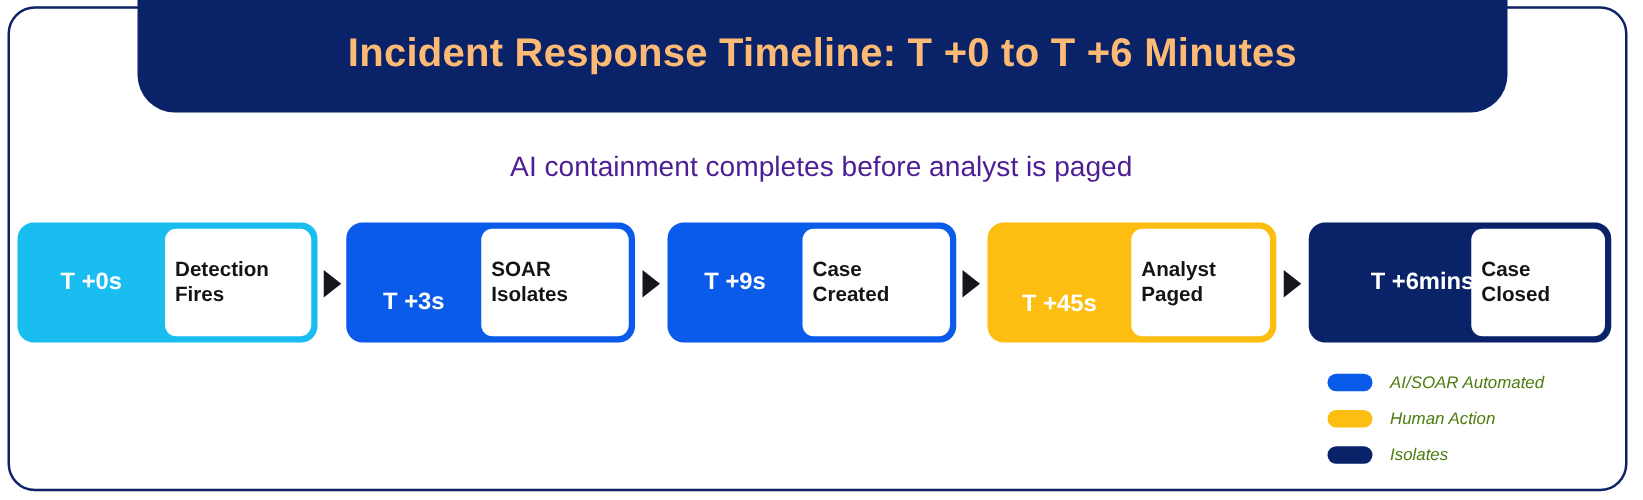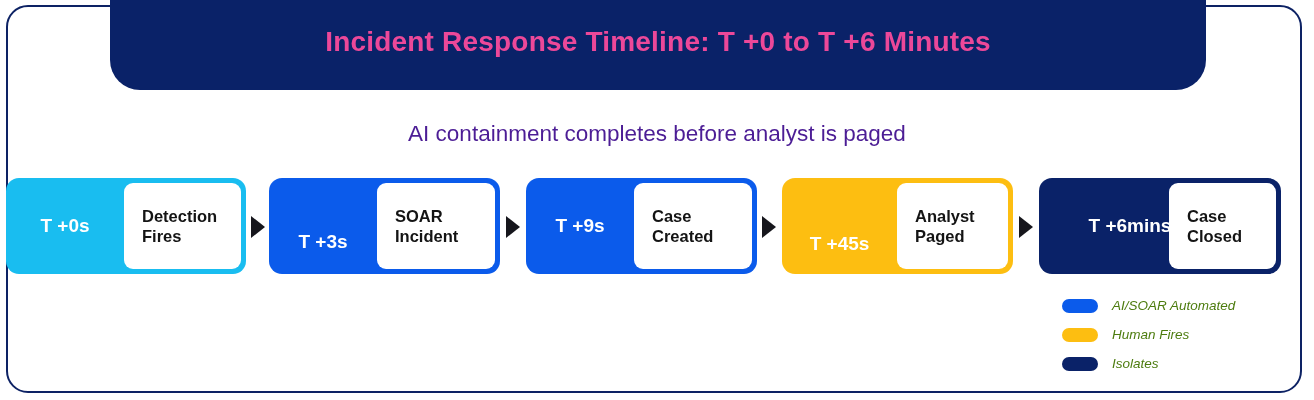--- a/index.html
+++ b/index.html
@@ -43,22 +43,22 @@
     height: 90px;
     background: #0a2268;
     border-bottom-left-radius: 30px;
     border-bottom-right-radius: 30px;
     display: flex;
     align-items: center;
     justify-content: center;
     z-index: 5;
   }
   .title-text {
-    color: #ec4899;
-    font-size: 28px;
+    color: #fdba74;
+    font-size: 32px;
     font-weight: bold;
     letter-spacing: 0.2px;
     white-space: nowrap;
     text-align: left;
     line-height: 1;
     padding-bottom: 6px;
   }
 
   
   .subtitle {
@@ -69,21 +69,21 @@
     text-align: center;
     color: #4c1d95;
     font-size: 22.5px;
     font-weight: normal;
     line-height: 1.2;
   }
 
   
   .timeline {
     position: absolute;
-    left: 6px;
+    left: 14px;
     top: 178px;
     width: 1106px;
     height: 96px;
   }
 
   .step {
     position: absolute;
     top: 0;
     height: 96px;
     border-radius: 13px;
@@ -103,21 +103,21 @@
 
   .step-box {
     position: absolute;
     top: 5px;
     right: 5px;
     bottom: 5px;
     background: #ffffff;
     border-radius: 9px;
     display: flex;
     align-items: center;
-    padding-left: 18px;
+    padding-left: 8px;
     box-sizing: border-box;
   }
   .step-label {
     color: #141414;
     font-size: 16.5px;
     font-weight: bold;
     line-height: 1.22;
     white-space: pre-line;
     text-align: left;
   }
@@ -178,21 +178,21 @@
         <div class="step-time" style="width: 118px;">T +0s</div>
         <div class="step-box" style="left: 118px;">
           <div class="step-label">Detection
 Fires</div>
         </div>
       </div>
       <div class="step" style="left: 263px; width: 231px; background: rgb(11, 91, 235);">
         <div class="step-time" style="width: 108px; margin-top: 31px;">T +3s</div>
         <div class="step-box" style="left: 108px;">
           <div class="step-label">SOAR
-Incident</div>
+Isolates</div>
         </div>
       </div>
       <div class="step" style="left: 520px; width: 231px; background: rgb(11, 91, 235);">
         <div class="step-time" style="width: 108px;">T +9s</div>
         <div class="step-box" style="left: 108px;">
           <div class="step-label">Case
 Created</div>
         </div>
       </div>
       <div class="step" style="left: 776px; width: 231px; background: rgb(253, 190, 17);">
@@ -216,21 +216,21 @@
     </div>
 
   <div class="legend">
 
   <div class="legend-row">
         <span class="legend-swatch" style="background: rgb(11, 91, 235);"></span>
         <span class="legend-label">AI/SOAR Automated</span>
       </div>
       <div class="legend-row">
         <span class="legend-swatch" style="background: rgb(253, 190, 17);"></span>
-        <span class="legend-label">Human Fires</span>
+        <span class="legend-label">Human Action</span>
       </div>
       <div class="legend-row">
         <span class="legend-swatch" style="background: rgb(10, 34, 104);"></span>
         <span class="legend-label">Isolates</span>
       </div>
     </div>
 
 </div>
 
 </body></html>

